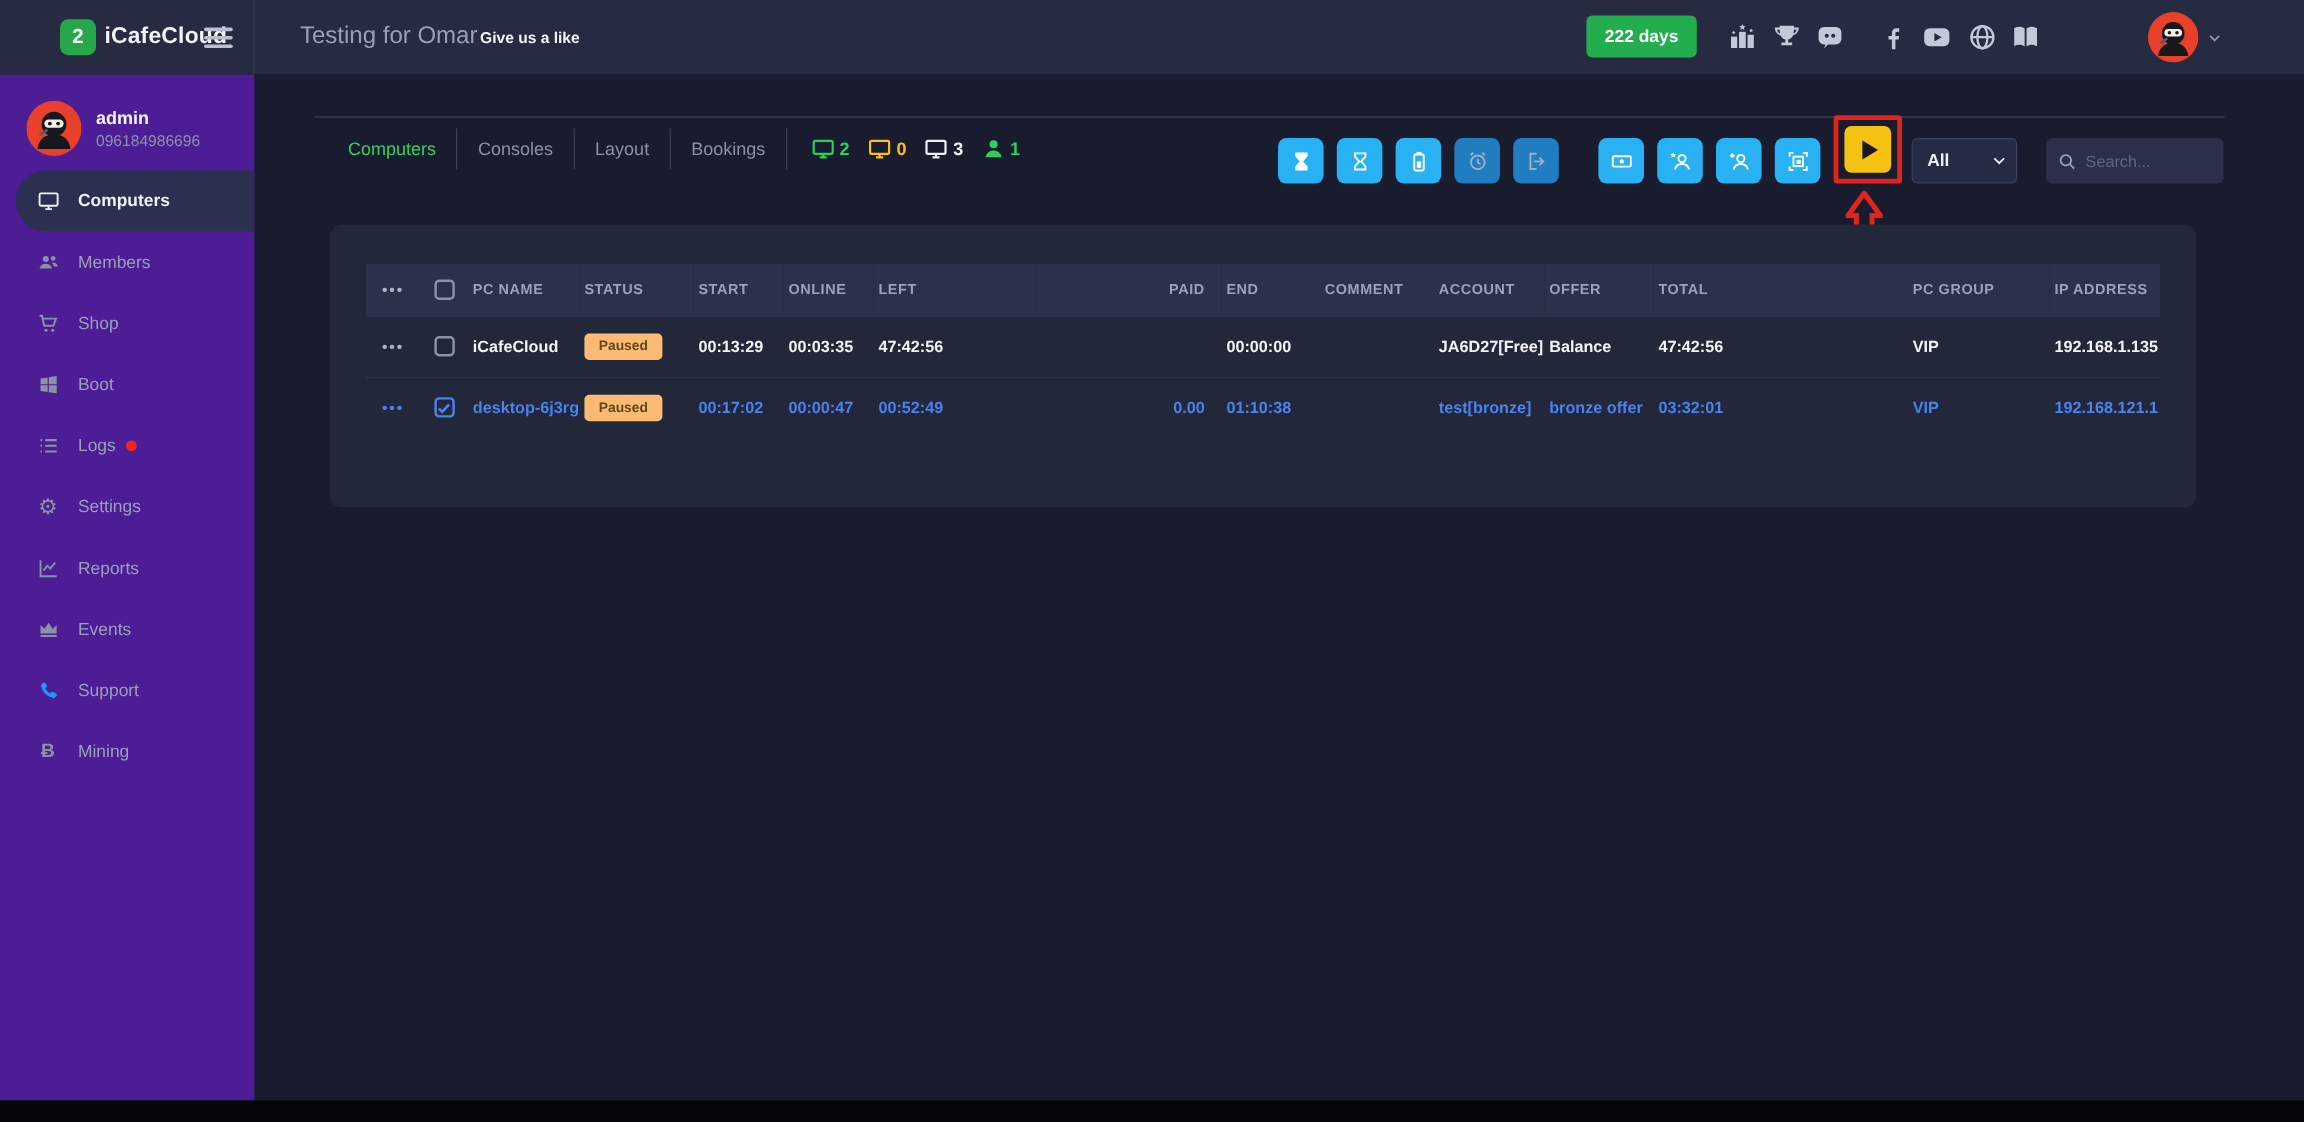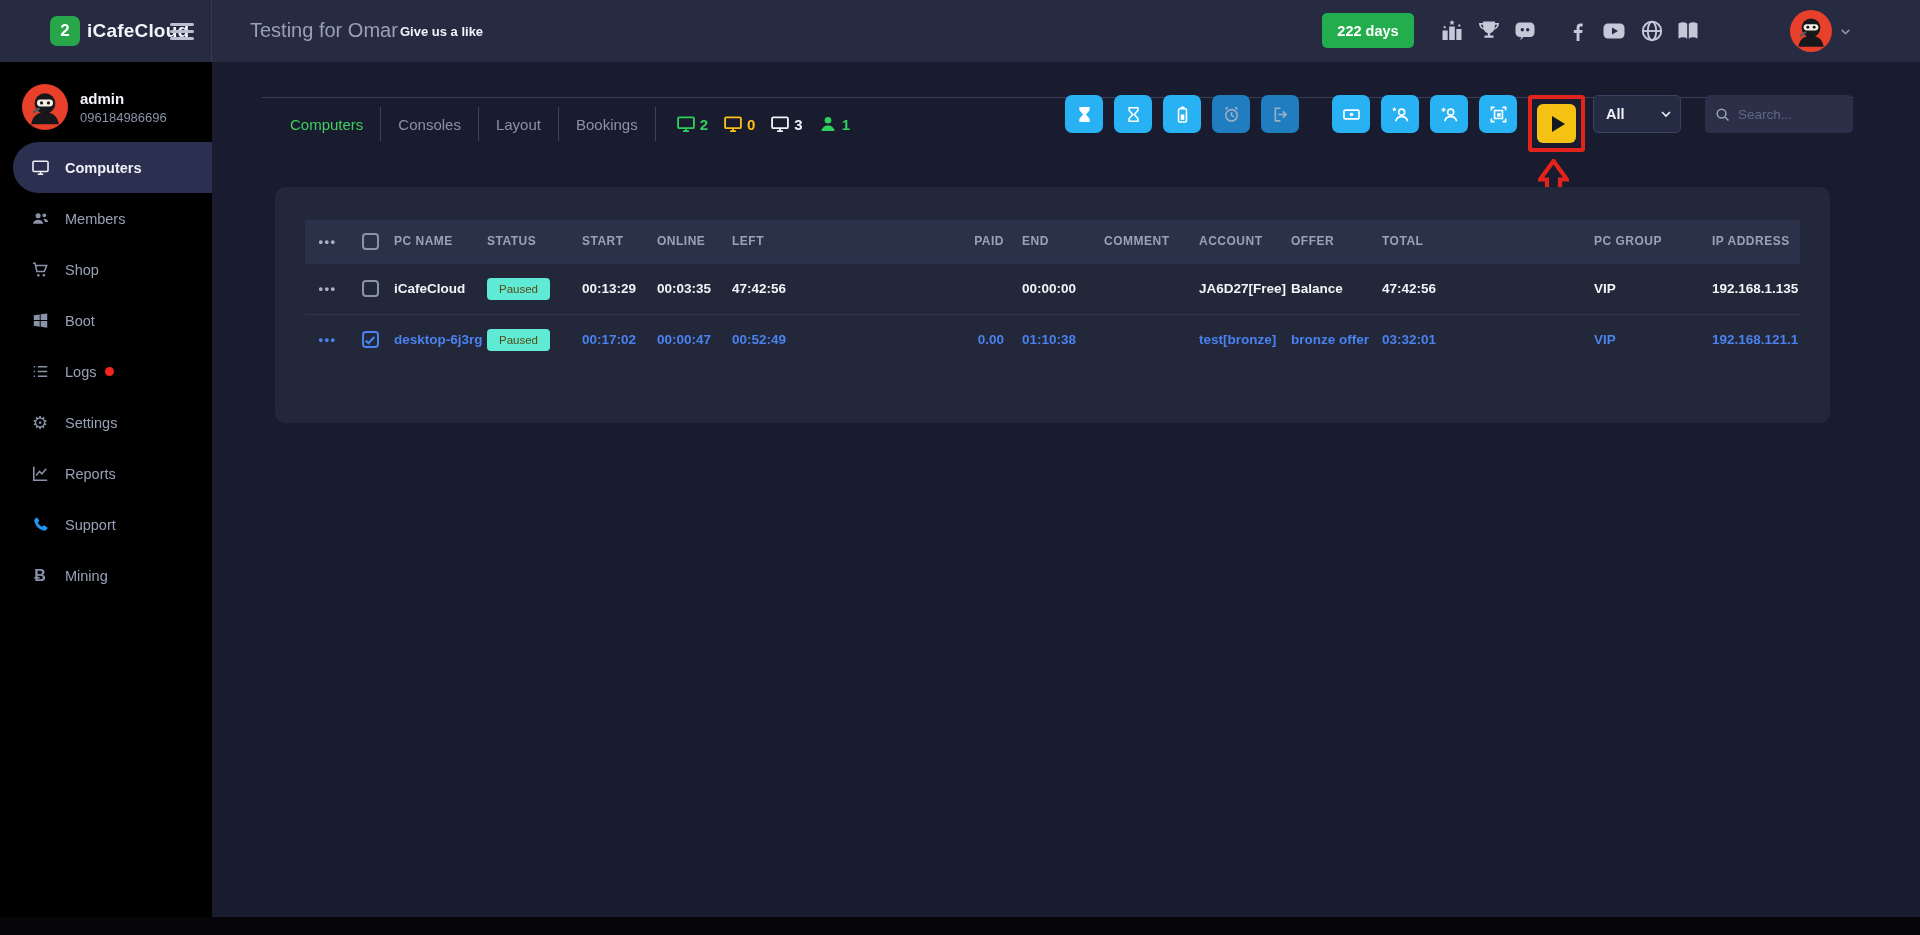--- a/index.html
+++ b/index.html
@@ -16,21 +16,21 @@
   .burger i { display:block; height:2.5px; background:#b9c0d2; border-radius:2px; margin-bottom:4.5px; }
   .page-title { position:absolute; left:250px; top:19px; font-size:20px; color:#9aa0b4; }
   .like-link { position:absolute; left:400px; top:24px; font-size:13px; font-weight:700; color:#f2f4fa; cursor:pointer; }
   .days-badge { position:absolute; left:1322px; top:13px; width:92px; height:35px; background:#23ad4c; color:#fff; font-size:14.5px; font-weight:700; border:none; border-radius:5px; cursor:pointer; }
   .social { position:absolute; top:19px; width:24px; height:24px; color:#c3c9d9; cursor:pointer; }
   .social svg { width:24px; height:24px; }
   .avatar-btn { position:absolute; left:1790px; top:10px; display:flex; align-items:center; gap:7px; cursor:pointer; }
   .avatar-btn svg.chev { width:13px; height:13px; color:#8a92a8; }
 
   
-  .sidebar { position:absolute; left:0; top:62px; width:212px; height:855px; background:#000000; }
+  .sidebar { position:absolute; left:0; top:62px; width:212px; height:855px; background:#4c1d95; }
   .profile { position:absolute; left:22px; top:22px; display:flex; align-items:center; gap:12px; cursor:pointer; }
   .profile-name { color:#f2f4fa; font-size:15px; font-weight:700; }
   .profile-phone { color:#8a92a8; font-size:13px; margin-top:3px;text-align:right; }
   .nav { position:absolute; left:0; top:80px; width:212px; }
   .nav-item { position:relative; height:51px; display:flex; align-items:center; color:#99a1b6; font-size:14.5px; cursor:pointer; }
   .nav-item .icn { width:20px; margin-left:30px; margin-right:15px; display:flex; justify-content:center; color:#8a92a8; }
   .nav-item .icn svg { width:19px; height:19px; }
   .nav-item.active { background:#2b3050; border-radius:26px 0 0 26px; margin-left:13px; }
   .nav-item.active .icn { margin-left:17px; color:#eef1f7; }
   .nav-item.active span { color:#eef1f7; font-weight:700; }
@@ -42,21 +42,21 @@
   .tabsrow { position:absolute; left:290px; top:100px; height:48px; display:flex; align-items:center; }
   .tab { padding:0 17px; font-size:15px; color:#8a92a8; cursor:pointer; white-space:nowrap; }
   .tab:first-child { padding-left:0; }
   .tab.active { color:#3ecf5e; }
   .tsep { width:1px; height:34px; background:#3a4158; }
   .counts { display:flex; align-items:center; gap:15px; margin-left:20px; }
   .count { display:flex; align-items:center; gap:4px; font-size:15px; font-weight:700; cursor:pointer; }
   .count svg { width:20px; height:20px; }
   .c-green { color:#2ecf5b; } .c-yellow { color:#fdc113; } .c-white { color:#eef1f7; }
 
-  .btnrow { position:absolute; left:1065px; top:95px; height:58px; display:flex; align-items:flex-start; }
+  .btnrow { position:absolute; left:1065px; top:95px; height:58px; display:flex; align-items:flex-end; }
   .tbtn { width:38px; height:38px; border-radius:7px; border:none; background:#29b2f3; color:#fff; display:flex; align-items:center; justify-content:center; cursor:pointer; margin-right:11px; flex:none; }
   .tbtn svg { width:19px; height:19px; }
   .tbtn.disabled { background:#1f7dc0; color:#9fb0c2; }
   .gap33 { margin-right:33px !important; }
   .play-box { width:57px; height:57px; border:4px solid #e3241d; border-radius:3px; display:flex; align-items:center; justify-content:center; margin-right:8px; flex:none; }
   .play-btn { width:39px; height:39px; border:none; border-radius:6px; background:#f5c113; display:flex; align-items:center; justify-content:center; cursor:pointer; }
   .play-tri { width:0; height:0; border-left:13px solid #15181f; border-top:8px solid transparent; border-bottom:8px solid transparent; margin-left:4px; }
   .sel-wrap { position:relative; margin-right:24px; flex:none; }
   .sel-wrap select { appearance:none; -webkit-appearance:none; width:88px; height:38px; background:#262b44; color:#eef1f7; border:1px solid #3b4260; border-radius:5px; font-size:14.5px; font-weight:700; padding:0 26px 0 12px; font-family:inherit; cursor:pointer; }
   .sel-wrap svg { position:absolute; right:9px; top:13px; width:12px; height:12px; color:#eef1f7; pointer-events:none; }
@@ -74,21 +74,21 @@
   thead th { background:#2b3149; height:43px; font-size:12px; font-weight:700; color:#9aa2b8; text-transform:uppercase; letter-spacing:.5px; text-align:left; padding:0 4px; white-space:nowrap; }
   tbody td { height:51px; font-size:13.5px; font-weight:700; color:#f2f4f8; padding:0 4px; white-space:nowrap; overflow:hidden; border-top:1px solid #2e3450; }
   tr.rowlink td { color:#4a82f0; }
   .ta-r { text-align:right !important; padding-right:14px !important; }
   .ta-c { text-align:center !important; }
   .dots { font-size:13px; letter-spacing:1.5px; color:#aab1c4; cursor:pointer; }
   tr.rowlink .dots { color:#4a82f0; }
   .cb { width:17px; height:17px; border:2px solid #8a93a8; border-radius:4px; margin:0 auto; cursor:pointer; display:flex; align-items:center; justify-content:center; }
   .cb.checked { border-color:#4a82f0; }
   .cb.checked svg { width:12px; height:12px; color:#4a82f0; }
-  .badge { display:inline-block; background:#5eead4; color:#5c4a12; font-size:11.5px; font-weight:400; padding:5px 12px; border-radius:4px; }
+  .badge { display:inline-block; background:#fdba74; color:#5c4a12; font-size:11.5px; font-weight:700; padding:5px 12px; border-radius:4px; }
 
   .bottom-bar { position:absolute; left:0; top:917px; width:1920px; height:18px; background:#060608; }
 </style>
 </head>
 <body>
 <div id="app">
 
 <div class="topbar">
   <div class="topbar-left">
     <div class="logo">
@@ -238,20 +238,29 @@
       <span>Settings</span>
     </div>
     <div class="nav-item">
       <span class="icn">
             <svg viewBox="0 0 24 24" fill="none" stroke="currentColor" stroke-width="2">
               <path d="M3.5 3.5v17h17"></path>
               <path d="M6.5 14.5l4.2-5.2 3.1 3.2 5.2-6.5"></path>
             </svg>
           </span>
       <span>Reports</span>
+    </div>
+    <div class="nav-item">
+      <span class="icn">
+            <svg viewBox="0 0 24 24" fill="currentColor">
+              <path d="M3.5 7.5l4.2 3.9L12 5l4.3 6.4 4.2-3.9v8.8h-17z"></path>
+              <rect x="3.5" y="17.8" width="17" height="2.2"></rect>
+            </svg>
+          </span>
+      <span>Events</span>
     </div>
     <div class="nav-item">
       <span class="icn icn-blue">
             <svg viewBox="0 0 24 24" fill="currentColor">
               <path d="M7.9 3.1l2.3 3.6c.3.5.2 1.1-.2 1.5L8.6 9.6c1 2.4 2.9 4.3 5.3 5.3l1.4-1.4c.4-.4 1-.5 1.5-.2l3.6 2.3c.6.4.7 1.2.2 1.7l-1.9 1.9c-.5.5-1.2.7-1.9.6C10.3 18.5 5.5 13.7 4.1 7.2c-.1-.7.1-1.4.6-1.9l1.5-1.5c.5-.5 1.3-.4 1.7.3z"></path>
             </svg>
           </span>
       <span>Support</span>
     </div>
     <div class="nav-item">

